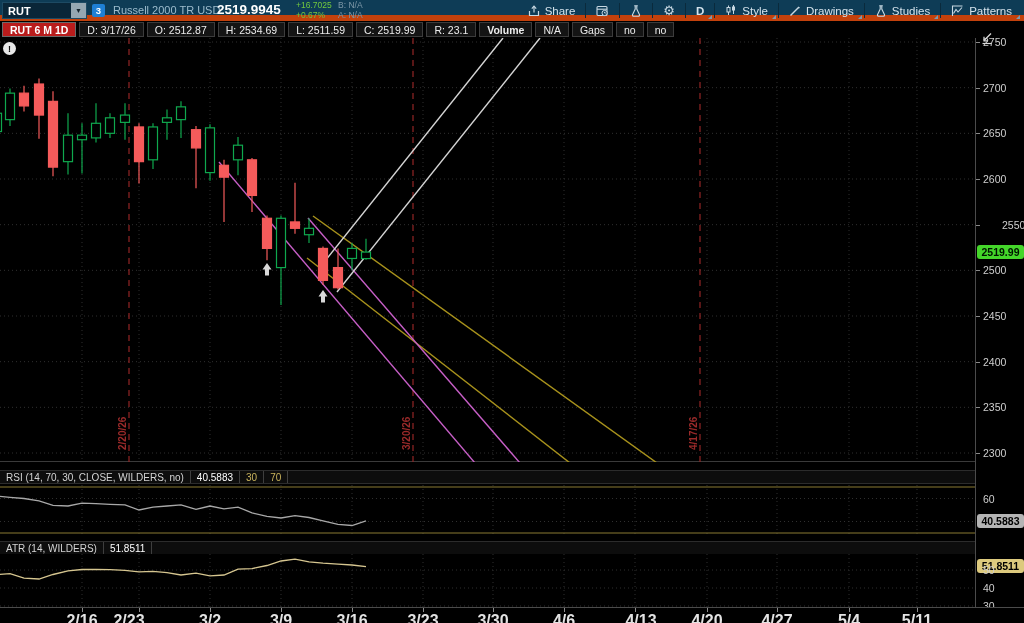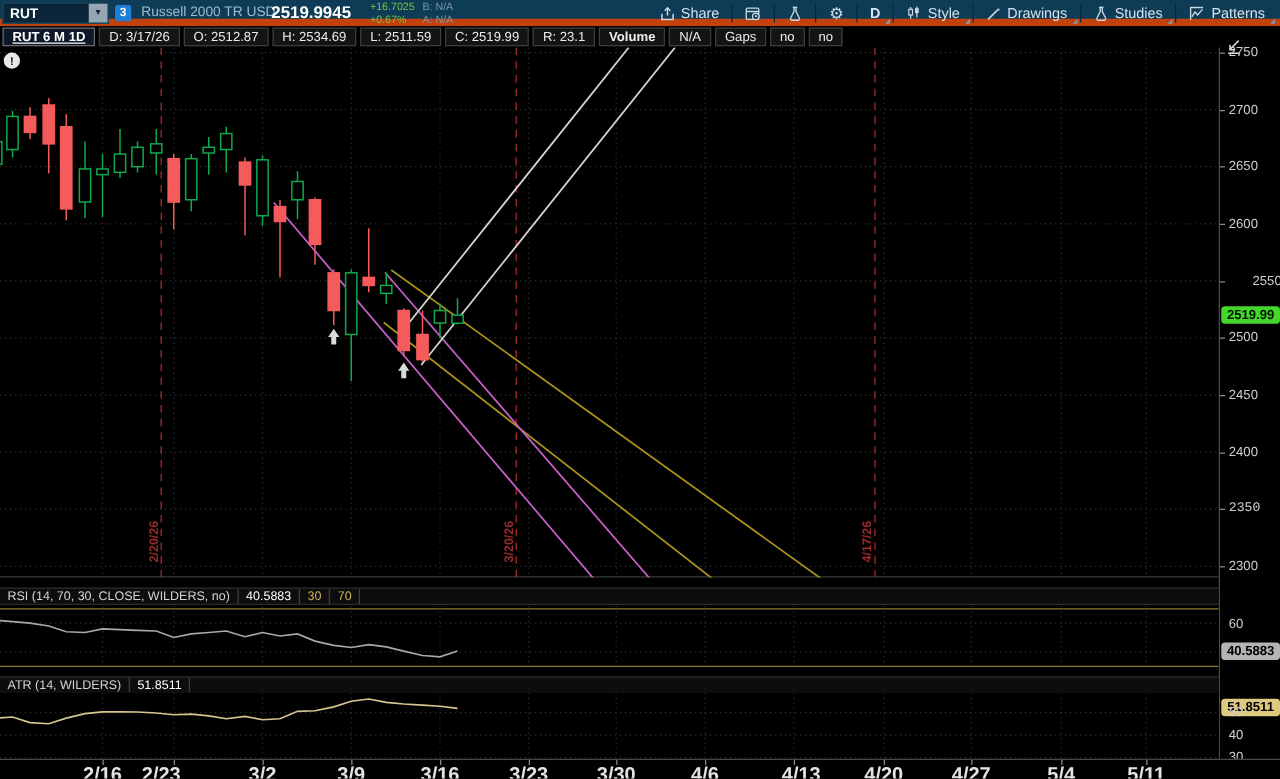--- a/index.html
+++ b/index.html
@@ -20,21 +20,21 @@
   .tbbtns { position:absolute; right:2px; top:0; height:21px; display:flex; align-items:center; }
   .tb-btn { position:relative; height:21px; display:flex; align-items:center; gap:5px; padding:0 10px; color:#d5e3ec; font-size:11.5px; cursor:pointer; }
   .tb-btn svg { display:block; }
   .tb-sep { width:1px; height:15px; background:#0a2a3c; }
   .drop::after { content:""; position:absolute; right:2px; bottom:2px; border-left:4px solid transparent; border-bottom:4px solid #7f9aad; }
   .gearglyph { font-size:13px; color:#c8d8e2; line-height:13px; }
 
   
   .ohlcrow { position:absolute; left:0; top:21px; width:1024px; height:17px; background:#000; display:flex; align-items:center; gap:3px; padding-left:2px; }
   .ohlccell { height:15px; display:flex; align-items:center; padding:0 7px; background:#141414; border:1px solid #3c3c3c; color:#ececec; font-size:10.5px; white-space:nowrap; }
-  .ohlccell.first { background:#0f172a; border-color:#6a6a6a; color:#fff; font-weight:bold;text-decoration:underline; }
+  .ohlccell.first { background:#b91c1c; border-color:#6a6a6a; color:#fff; font-weight:bold; }
   .ohlccell.bold { font-weight:bold; }
 
   
   .mainchart { position:absolute; left:0; top:38px; width:975px; height:424px; background:#000; border-bottom:1px solid #3a3a3a; }
   .infoicon { position:absolute; left:3px; top:4px; width:13px; height:13px; border-radius:50%; background:#e8e8e8; color:#111; font-size:9px; font-weight:bold; display:flex; align-items:center; justify-content:center; cursor:pointer; }
 
   .rightcol { position:absolute; left:975px; top:38px; width:49px; height:569px; background:#000; border-left:1px solid #4b4b4b; }
   .pxLabel { position:absolute; left:7px; color:#cfcfcf; font-size:10.5px; }
   .pxTick { position:absolute; left:0; width:4px; height:1px; background:#8a8a8a; }
   .fiticon { position:absolute; left:4px; top:-7px; }
@@ -295,21 +295,21 @@
       <div class="pxLabel" style="top: 135px;">2600</div>
       <div class="pxTick" style="top: 141px;"></div>
       <div class="pxLabel" style="top: 180.667px; margin-left: 19px;">2550</div>
       <div class="pxTick" style="top: 186.667px;"></div>
       <div class="pxLabel" style="top: 226.333px;">2500</div>
       <div class="pxTick" style="top: 232.333px;"></div>
       <div class="pxLabel" style="top: 272px;">2450</div>
       <div class="pxTick" style="top: 278px;"></div>
       <div class="pxLabel" style="top: 317.667px;">2400</div>
       <div class="pxTick" style="top: 323.667px;"></div>
-      <div class="pxLabel" style="top: 363.333px; font-family: Liberation Mono, monospace;">2350</div>
+      <div class="pxLabel" style="top: 363.333px;">2350</div>
       <div class="pxTick" style="top: 369.333px;"></div>
       <div class="pxLabel" style="top: 409px;">2300</div>
       <div class="pxTick" style="top: 415px;"></div>
       <div class="pxLabel" style="top: 454.5px;">60</div>
       <div class="pxLabel" style="top: 526px;">50</div>
       <div class="pxLabel" style="top: 544px;">40</div>
       <div class="pxLabel" style="top: 562px;">30</div>
     </div>
 
   <div class="studyhdr" style="top:470px;">

